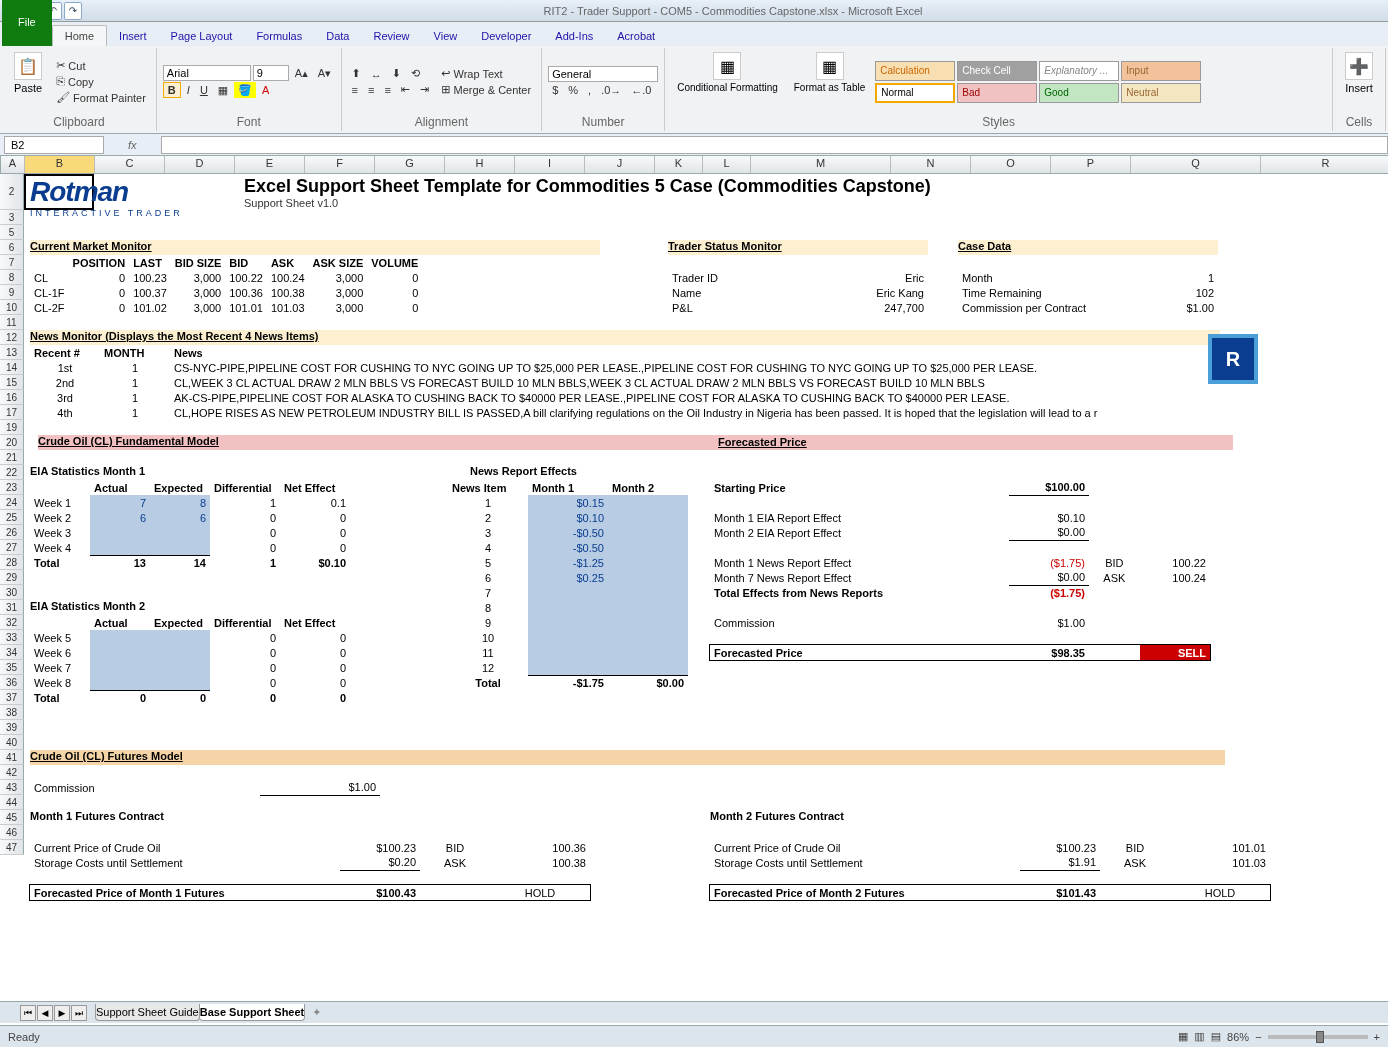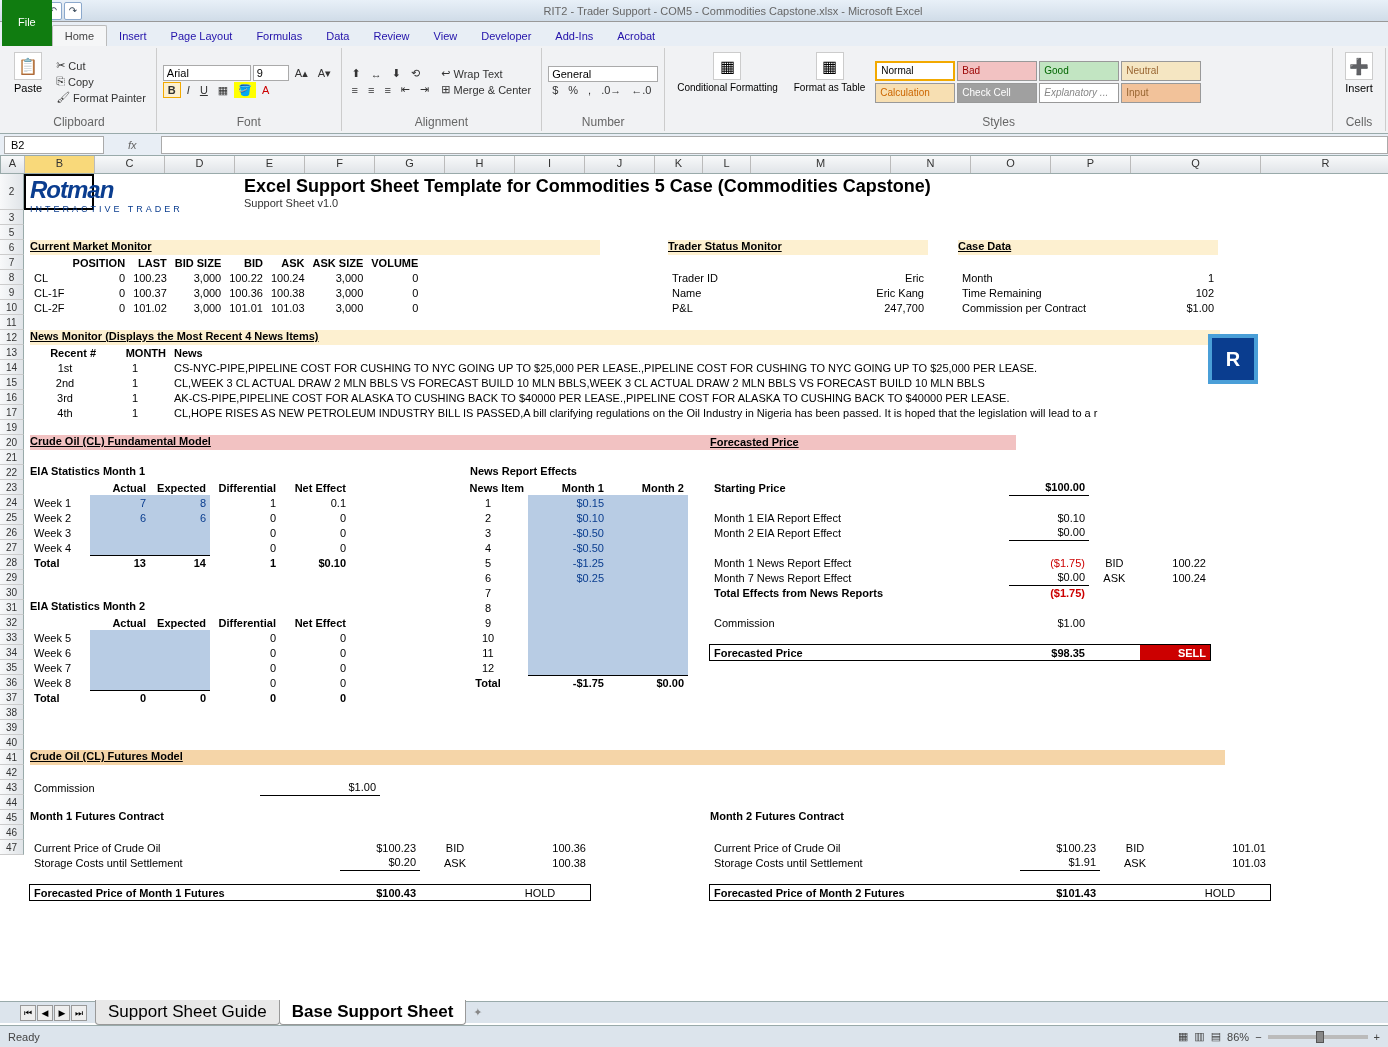--- a/index.html
+++ b/index.html
@@ -42,39 +42,39 @@
 .row-headers{position:absolute;left:0;top:18px;width:24px}
 .row-h{height:15px;background:linear-gradient(90deg,#f8f9fa,#e0e4e8);border-bottom:1px solid #ccc;border-right:1px solid #9aa;text-align:center;font-size:10px;color:#333;line-height:15px}
 .row-h.tall{height:36px;line-height:36px}
 .sheet{position:absolute;left:24px;top:18px;right:0}
 .cell-sel{position:absolute;border:2px solid #000;pointer-events:none}
 .content{position:absolute;left:6px;top:0;right:0;font-size:11px}
 .section-hdr{font-weight:bold;text-decoration:underline;padding:1px 0}
 .yellow-band{background:#fdf0d0;height:15px}
 .pink-band{background:#f2c2c2;height:15px}
 .orange-band{background:#f5d5a8;height:15px}
-.logo{color:#0a3d8f;font-weight:bold;font-style:italic;font-size:24px;letter-spacing:-1px}
+.logo{color:#0a3d8f;font-weight:bold;font-style:italic;font-size:28px;letter-spacing:-1px}
 .logo-sub{color:#0a3d8f;font-size:9px;letter-spacing:3px}
 .big-title{font-size:18px;font-weight:bold}
 .subtitle{font-size:11px;color:#333}
 table.data{border-collapse:collapse;font-size:11px}
 table.data td,table.data th{padding:0 4px;height:15px;text-align:right;white-space:nowrap}
-table.data th{font-weight:bold;text-align:right}
+table.data th{font-weight:bold;text-align:left}
 table.data td.l{text-align:left}
 table.data td.c{text-align:center}
 .blue-cell{background:#b8cce4;color:#0a3d8f}
 .bord-b{border-bottom:1px solid #000}
 .bold{font-weight:bold}
 .red{color:#c00}
 .red-fill{background:#c00;color:#fff;text-align:center;font-weight:bold}
 .rit-logo{position:absolute;right:130px;top:160px;width:50px;height:50px;background:#0a3d8f;color:#fff;font-size:20px;font-weight:bold;display:flex;align-items:center;justify-content:center;border:4px solid #4a9fd8}
 .sheet-tabs{position:absolute;bottom:24px;left:0;right:0;height:22px;background:#dce4ec;display:flex;align-items:center;padding-left:20px;border-top:1px solid #9aa}
 .sheet-nav{display:flex;gap:1px;margin-right:8px}
 .sheet-nav span{width:16px;height:16px;border:1px solid #999;background:#eee;text-align:center;font-size:9px;line-height:14px}
-.sheet-tab{padding:2px 12px;background:#e8e8e8;border:1px solid #999;border-top:none;font-size:17px;border-radius:0 0 4px 4px;margin-right:-1px}
+.sheet-tab{padding:2px 0;background:#e8e8e8;border:1px solid #999;border-top:none;font-size:11px;border-radius:0 0 4px 4px;margin-right:-1px}
 .sheet-tab.active{background:#fff;font-weight:bold}
 .statusbar{position:absolute;bottom:0;left:0;right:0;height:22px;background:#dce4ec;border-top:1px solid #9aa;display:flex;align-items:center;padding:0 8px;font-size:11px;color:#444;justify-content:space-between}
 .zoom{display:flex;align-items:center;gap:6px}
 .zoom-track{width:100px;height:4px;background:#bbb;position:relative}
 .zoom-thumb{position:absolute;left:48px;top:-4px;width:8px;height:12px;background:#888;border:1px solid #555}
 .corner{width:24px;height:18px;background:linear-gradient(135deg,#f8f9fa,#d0d4d8);border-right:1px solid #9aa;border-bottom:1px solid #9aa}
 </style>
 </head>
 <body>
 
@@ -201,30 +201,30 @@
       <div class="rg-big">
         <div class="ico">▦</div>
         <span style="font-size:10px;text-align:center">Conditional Formatting</span>
       </div>
       <div class="rg-big">
         <div class="ico">▦</div>
         <span style="font-size:10px;text-align:center">Format as Table</span>
       </div>
       <div class="rg-col" style="gap:2px">
         <div style="display:flex;gap:2px">
+          <div class="style-cell style-calc">Calculation</div>
+          <div class="style-cell style-check">Check Cell</div>
+          <div class="style-cell style-exp">Explanatory ...</div>
+          <div class="style-cell style-input">Input</div>
+        </div>
+        <div style="display:flex;gap:2px">
           <div class="style-cell style-normal">Normal</div>
           <div class="style-cell style-bad">Bad</div>
           <div class="style-cell style-good">Good</div>
           <div class="style-cell style-neutral">Neutral</div>
-        </div>
-        <div style="display:flex;gap:2px">
-          <div class="style-cell style-calc">Calculation</div>
-          <div class="style-cell style-check">Check Cell</div>
-          <div class="style-cell style-exp">Explanatory ...</div>
-          <div class="style-cell style-input">Input</div>
         </div>
       </div>
     </div>
     <div class="ribbon-group-label">Styles</div>
   </div>
 
   <div class="ribbon-group">
     <div class="ribbon-group-body">
       <div class="rg-big">
         <div class="ico">➕</div>
@@ -448,21 +448,21 @@
             <tr>
               <td class="c">4th</td>
               <td class="c">1</td>
               <td class="l" style="max-width:1000px;overflow:hidden">CL,HOPE RISES AS NEW PETROLEUM INDUSTRY BILL IS PASSED,A bill clarifying regulations on the Oil Industry in Nigeria has been passed. It is hoped that the legislation will lead to a r</td>
             </tr>
           </tbody>
       </table>
 
       <div class="rit-logo">R</div>
 
-      <div class="pink-band" style="position:absolute;top:261px;left:0;width:986px">
+      <div class="pink-band" style="position:absolute;top:261px;left:8px;width:1195px">
         <span class="section-hdr">Crude Oil (CL) Fundamental Model</span>
         <span class="section-hdr" style="position:absolute;left:680px">Forecasted Price</span>
       </div>
 
       <div style="position:absolute;top:291px;left:0" class="bold">EIA Statistics Month 1</div>
       <div style="position:absolute;top:291px;left:440px" class="bold">News Report Effects</div>
 
       <table class="data" style="position:absolute;top:306px;left:0">
         <tbody>
             <tr>

